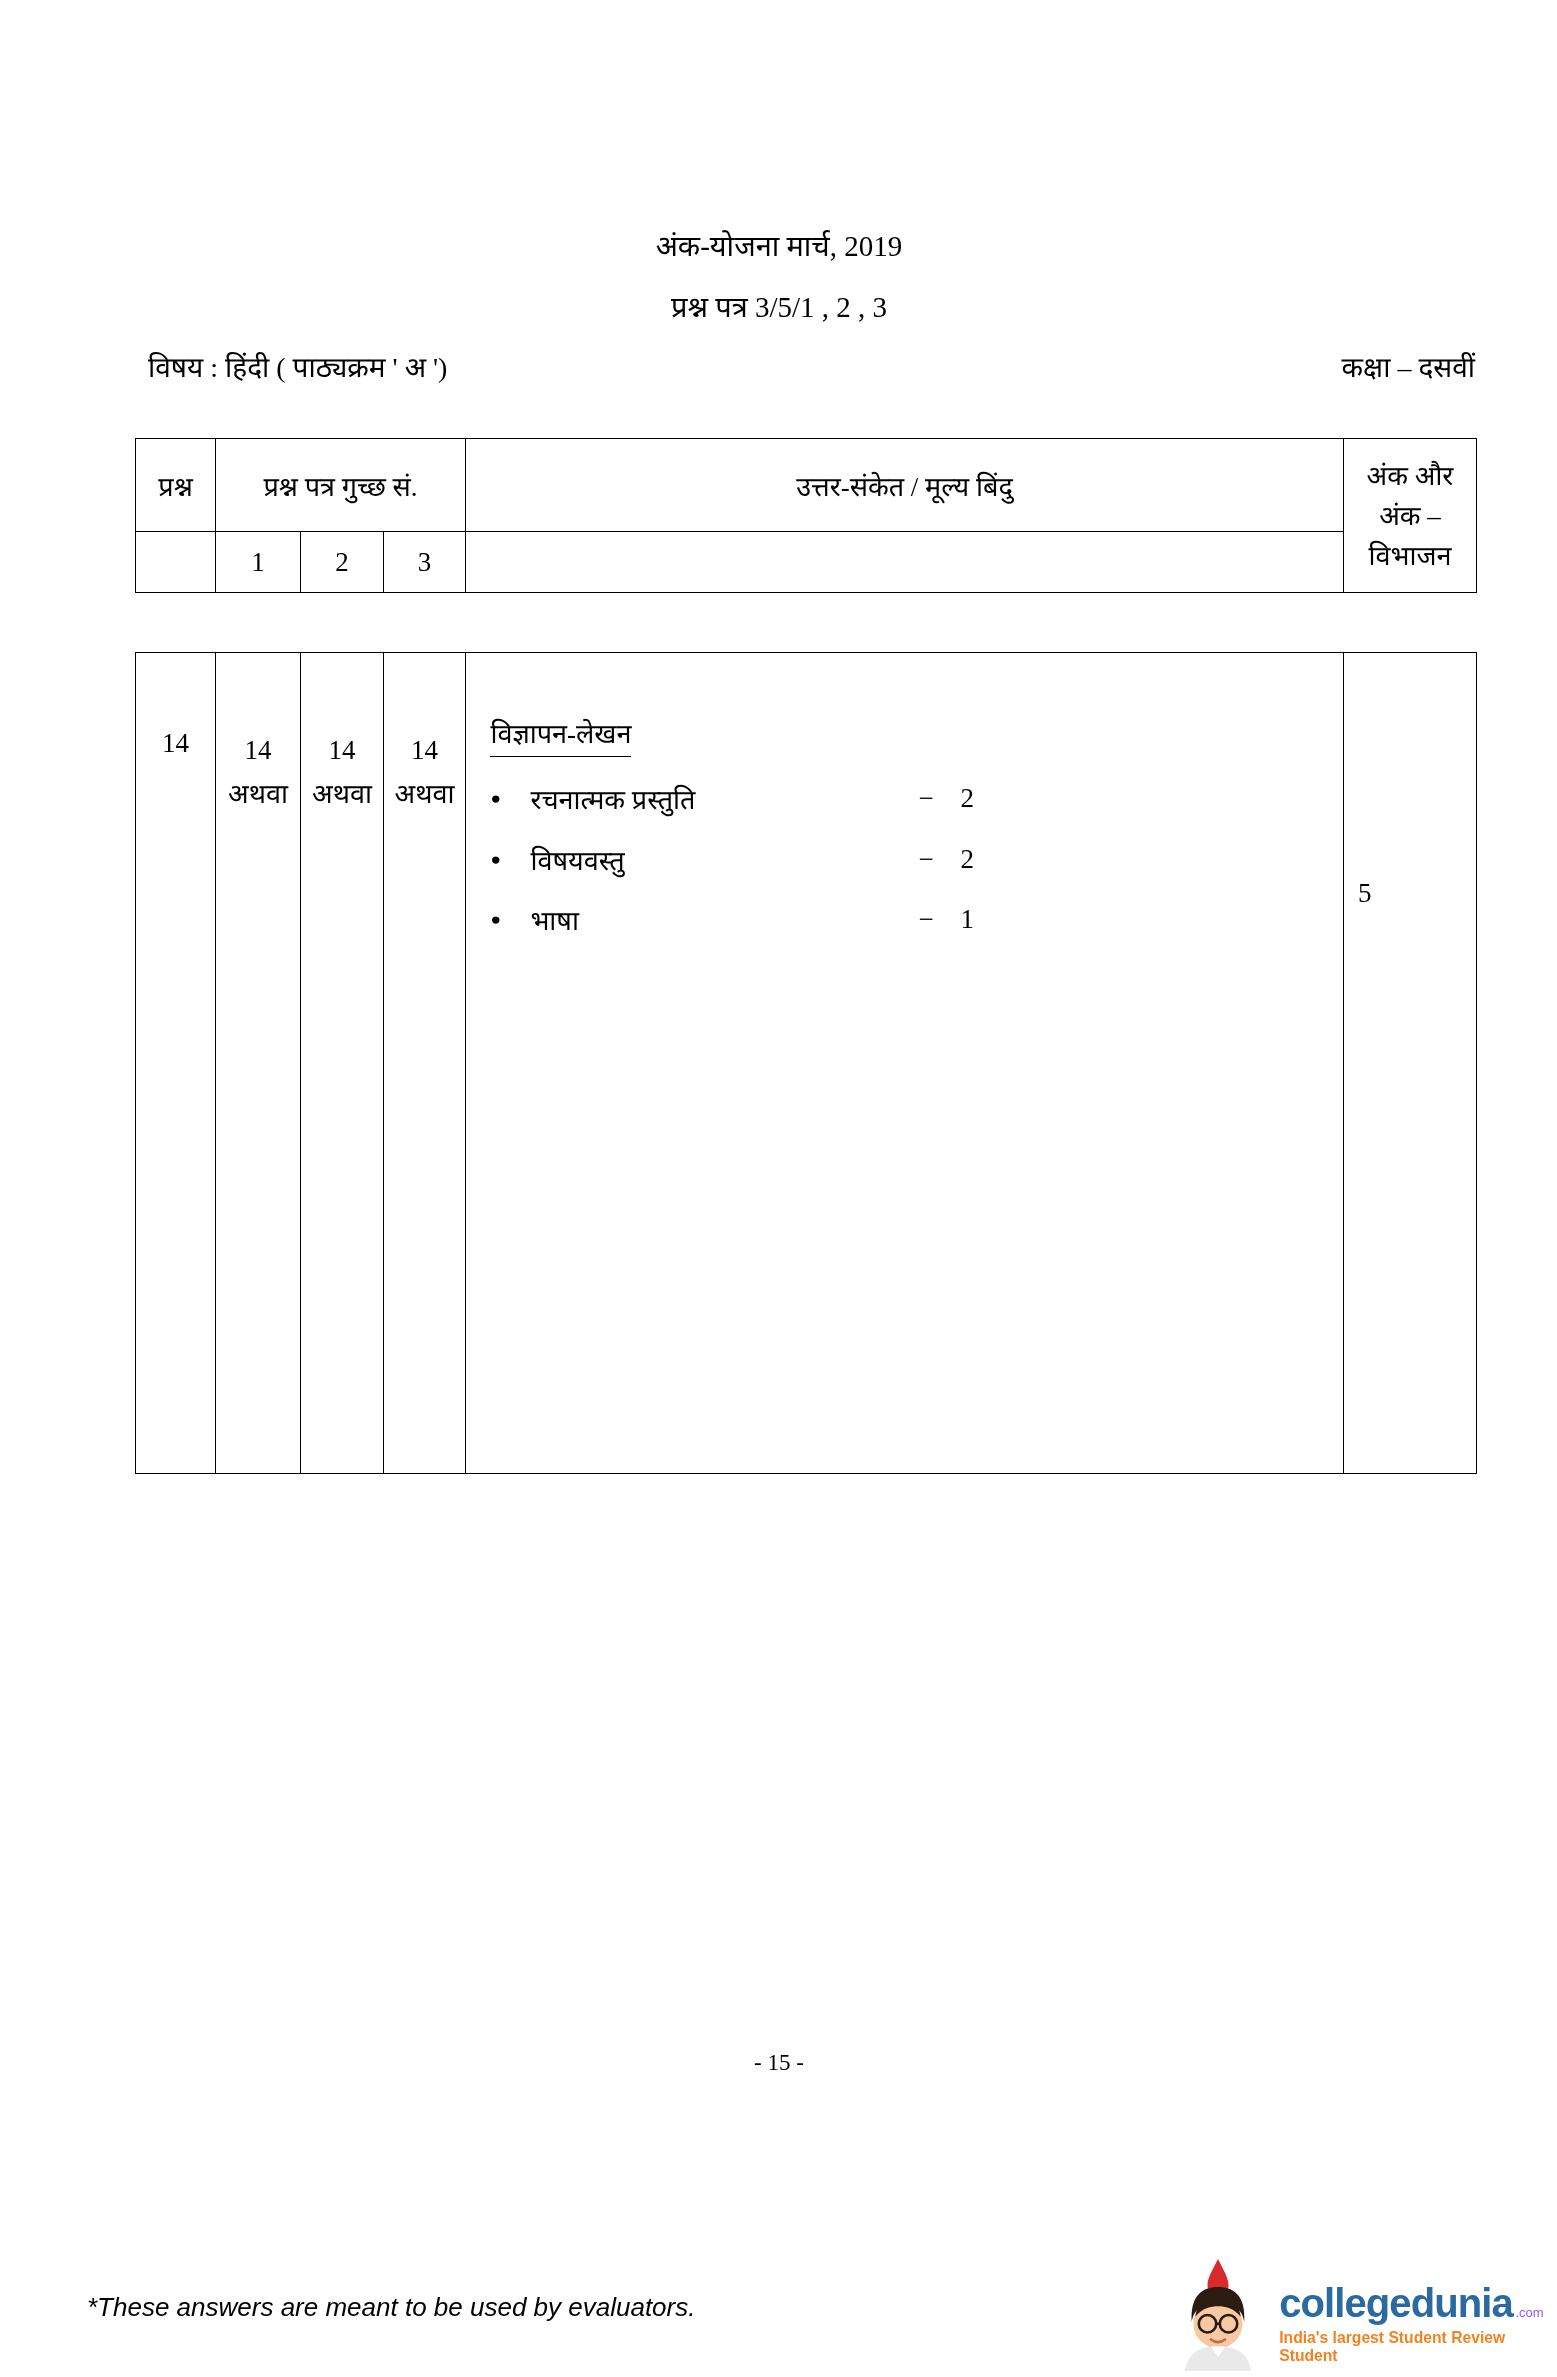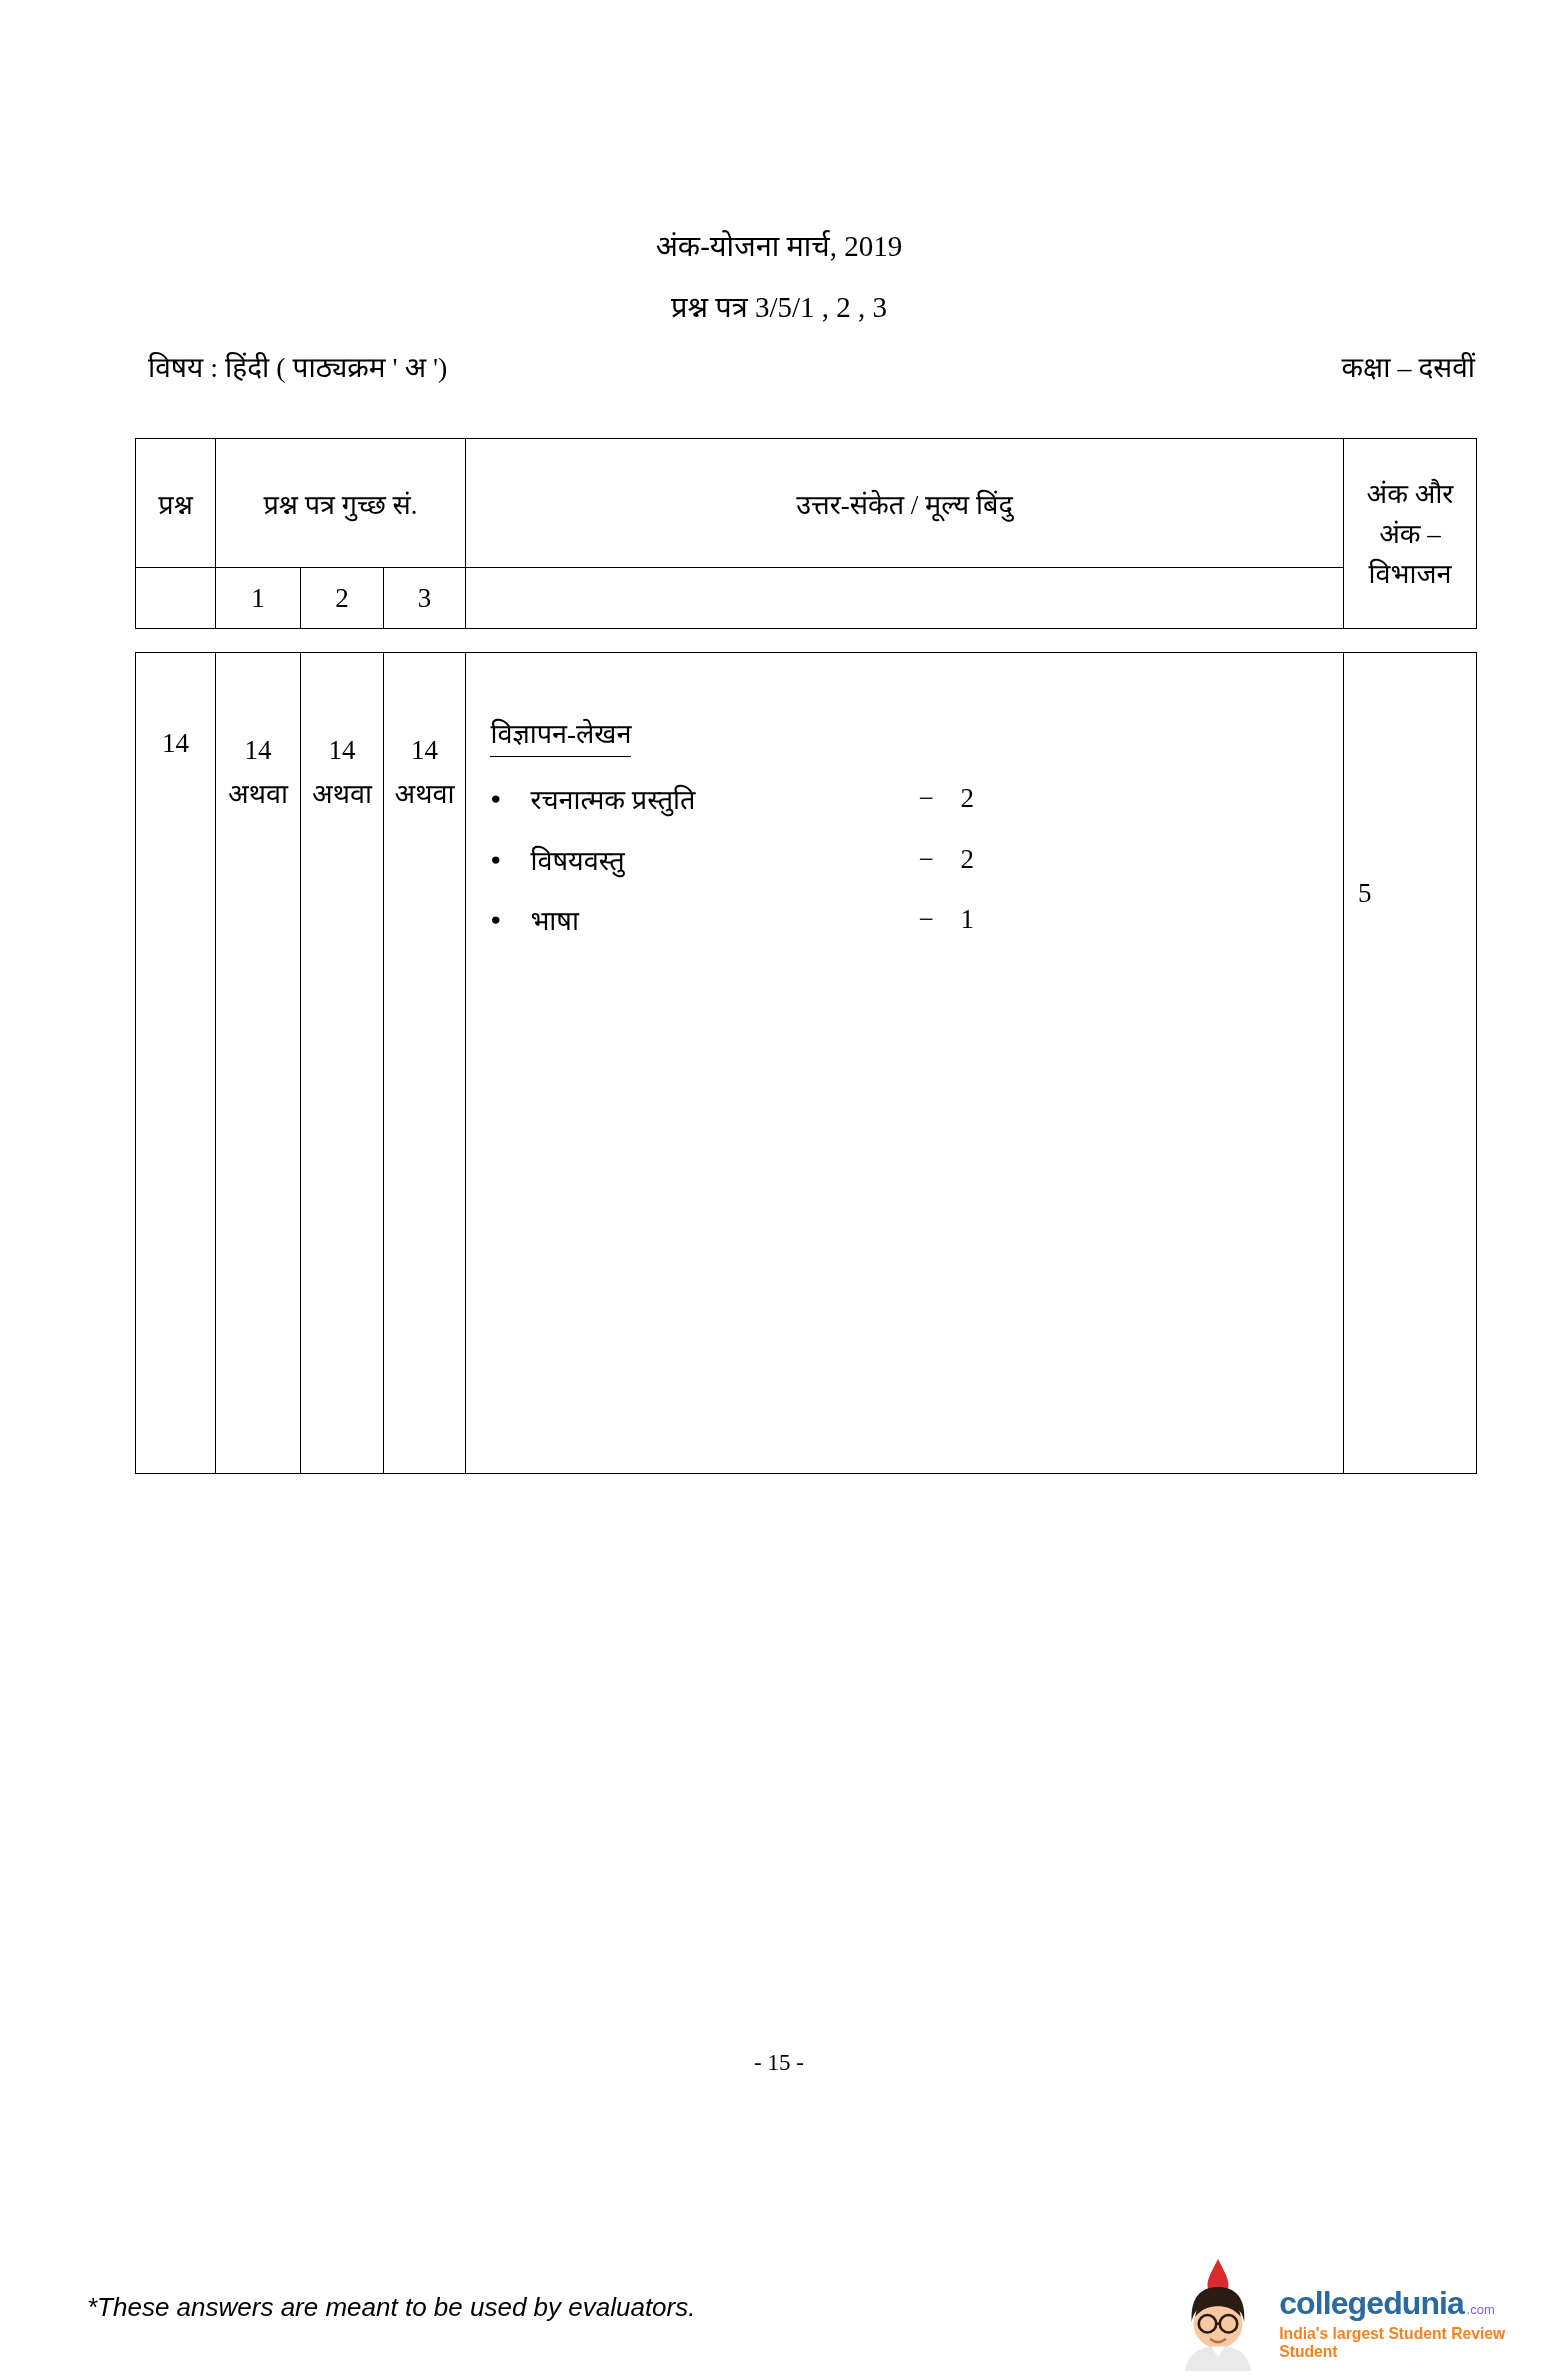--- a/index.html
+++ b/index.html
@@ -26,21 +26,21 @@
   }
   .main-table {
     position:absolute; top:652px; left:135px; width:1342px; height:822px;
     border:1.7px solid #000; font-size:27px;font-family:Liberation Serif, serif;
   }
   td { vertical-align:middle; }
   .br { border-right:1.7px solid #000; }
   .bb { border-bottom:1.7px solid #000; }
   .tc { text-align:center; }
 
-  .hdr-table tr.r1 td { height:129px; }
+  .hdr-table tr.r1 td { height:93px; }
   .hdr-table tr.r2 td { height:61px; text-align:center; }
   .marks-hdr { text-align:center; line-height:40px; }
 
   .main-table td { vertical-align:top; }
   .qcell { text-align:center; padding-top:75px; }
   .setcell { text-align:center; padding-top:75px; line-height:44px; }
   .anscell { padding:61px 8.7px 0 24.4px; }
   .markscell { padding:225px 0 0 14px; }
 
   .ans-heading {
@@ -56,21 +56,21 @@
 
   .page-number { position:absolute; top:2050px; left:0; right:0; text-align:center; font-size:23px; }
   .footnote {
     position:absolute; left:87px; top:2292px;
     font-family:"Liberation Sans",sans-serif; font-style:italic; font-size:26px;
   }
 
   .brand { position:absolute; left:1169px; top:2259px; display:flex; align-items:center; gap:12.2px; }
   .brand-text { display:flex; flex-direction:column; font-family:"Liberation Sans",sans-serif; }
   .brand-row { display:flex; align-items:baseline; }
-  .brand-name { font-size:32px; font-weight:bold; letter-spacing:-0.9px;margin-top:12px; }
+  .brand-name { font-size:40px; font-weight:bold; letter-spacing:-0.9px;margin-top:12px; }
   .brand-tld { font-size:13px; color:#8b5cf6; margin-left:2.6px; }
   .brand-tagline { font-size:15.7px; margin-top:3.5px; font-weight:bold; }
 </style>
 </head>
 <body>
 
 <div class="page">
 
   <div class="title1">अंक-योजना मार्च, 2019</div>
   <div class="title2">प्रश्न पत्र  3/5/1 , 2 , 3</div>

